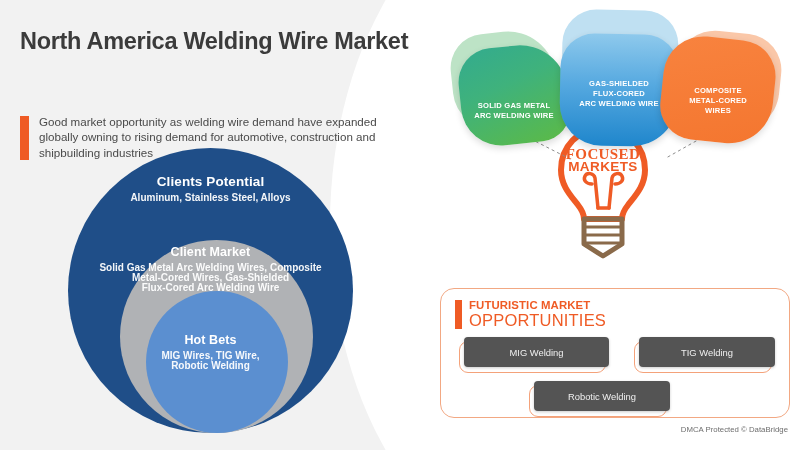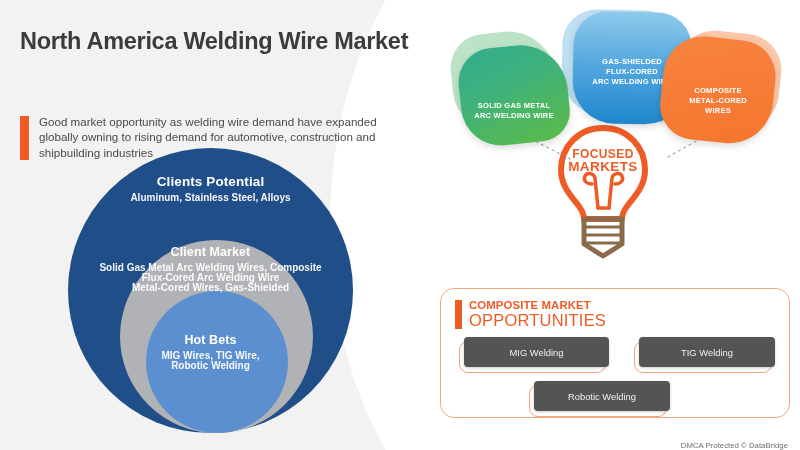--- a/index.html
+++ b/index.html
@@ -72,21 +72,21 @@
     transform:rotate(-6deg);
     box-shadow:0 3px 7px rgba(0,0,0,.14);
   }
   .blob-green .txt{margin-top:32px;text-align:center;}
   .sh-green{
     left:2px;top:24px;width:104px;height:96px;
     background:#bde3c6;border-radius:34px 48px 30px 40px;transform:rotate(-6deg);
   }
 
   
-  .blob-blue{left:110px;top:4px;width:118px;height:112px;z-index:2;margin-left:13px;}
+  .blob-blue{left:110px;top:26px;width:118px;height:112px;z-index:2;}
   .blob-blue .body{
     position:absolute;inset:0;
     background:linear-gradient(180deg,#8ec9ec 0%,#56a9e0 45%,#1f86cc 100%);
     border-radius:34px 34px 46px 42px;
     transform:rotate(1deg);
     box-shadow:0 3px 7px rgba(0,0,0,.14);
   }
   .blob-blue .txt{margin-top:8px;}
   .sh-blue{
     left:112px;top:2px;width:116px;height:106px;
@@ -107,21 +107,21 @@
     left:224px;top:24px;width:106px;height:100px;
     background:#fac7a8;border-radius:40px 36px 44px 34px;transform:rotate(6deg);
   }
 
   
   .bulb{position:absolute;left:548px;top:122px;width:110px;height:140px;}
   .bulb-txt{
     position:absolute;left:0;top:26px;width:110px;text-align:center;color:#ef5b25;
     line-height:12.5px;z-index:4;
   }
-  .bulb-txt .l1{font-size:12px;font-weight:bold;letter-spacing:.4px;}
+  .bulb-txt .l1{font-size:15px;font-weight:bold;letter-spacing:.4px;font-family:Liberation Serif, serif;}
   .bulb-txt .l2{font-size:13.5px;font-weight:bold;letter-spacing:.4px;}
 
   
   .panel{
     position:absolute;left:440px;top:288px;width:348px;height:128px;
     border:1.4px solid #f2a883;border-radius:14px;
   }
   .panel-head{position:absolute;left:14px;top:10px;display:flex;gap:7px;align-items:flex-start;}
   .panel-bar{width:7px;height:29px;background:#ef5b25;flex:none;margin-top:1px;}
   .panel-h1{font-size:11.4px;font-weight:bold;color:#ef5b25;letter-spacing:.1px;line-height:12px;}
@@ -137,21 +137,21 @@
     display:flex;align-items:center;justify-content:center;
     color:#f0f0f0;font-size:9.4px;
     box-shadow:0 1px 3px rgba(0,0,0,.2);
   }
   .chip-mig{left:18px;top:52px;width:145px;height:30px;}
   .chip-tig{left:193px;top:52px;width:136px;height:30px;}
   .chip-rob{left:88px;top:96px;width:136px;height:30px;}
 
   
   .footer{
-    position:absolute;right:12px;bottom:0;
+    position:absolute;right:12px;bottom:16px;
     font-size:7.8px;color:#6d6d6d;
   }
 </style>
 </head>
 <body>
 
 <div id="stage">
 
   <div class="bg-gray2"></div>
   <div class="bg-curve"></div>
@@ -168,22 +168,22 @@
     <div class="c-in"></div>
 
     <div class="c-lbl outer">
       <div class="h">Clients Potential</div>
       <div class="d">Aluminum, Stainless Steel, Alloys</div>
     </div>
 
     <div class="c-lbl mid">
       <div class="h sm">Client Market</div>
       <div class="d">Solid Gas Metal Arc Welding Wires, Composite</div>
+      <div class="d">Metal-Cored Wires, Gas-Shielded</div>
       <div class="d">Flux-Cored Arc Welding Wire</div>
-      <div class="d">Metal-Cored Wires, Gas-Shielded</div>
     </div>
 
     <div class="c-lbl inner">
       <div class="h sm">Hot Bets</div>
       <div class="d">MIG Wires, TIG Wire,</div>
       <div class="d">Robotic Welding</div>
     </div>
   </div>
 
   <svg style="position:absolute;left:450px;top:8px;width:350px;height:160px;z-index:1;">
@@ -237,21 +237,21 @@
     <div class="bulb-txt">
       <div class="l1">FOCUSED</div>
       <div class="l2">MARKETS</div>
     </div>
   </div>
 
   <div class="panel">
     <div class="panel-head">
       <div class="panel-bar"></div>
       <div>
-        <div class="panel-h1">COMPOSITE MARKET</div>
+        <div class="panel-h1">FUTURISTIC MARKET</div>
         <div class="panel-h2">OPPORTUNITIES</div>
       </div>
     </div>
 
     <div class="chip-wrap chip-mig">
       <div class="chip-out"></div>
       <div class="chip">MIG Welding</div>
     </div>
 
     <div class="chip-wrap chip-tig">

